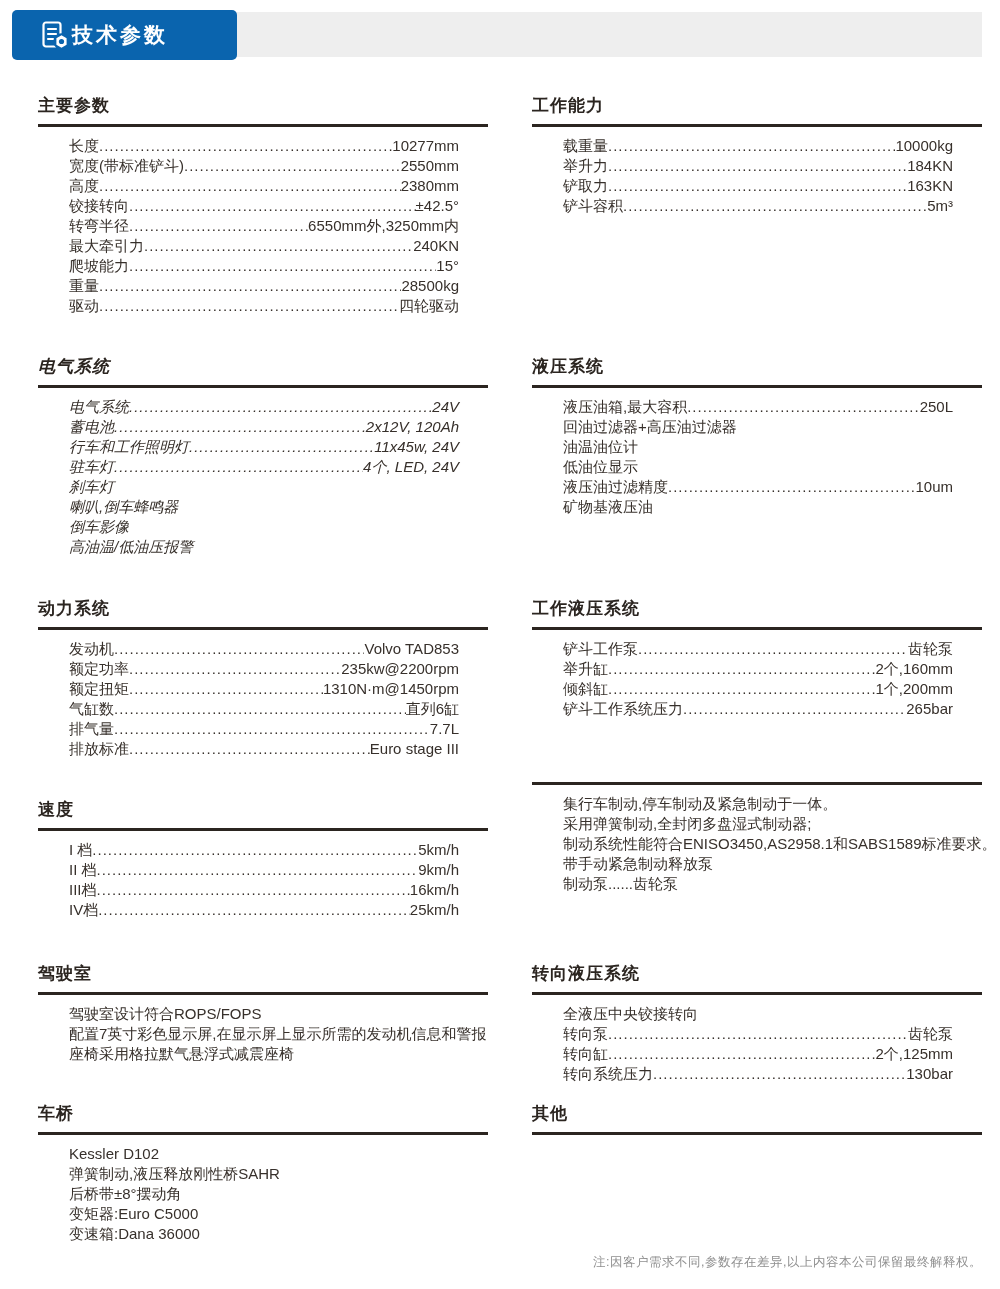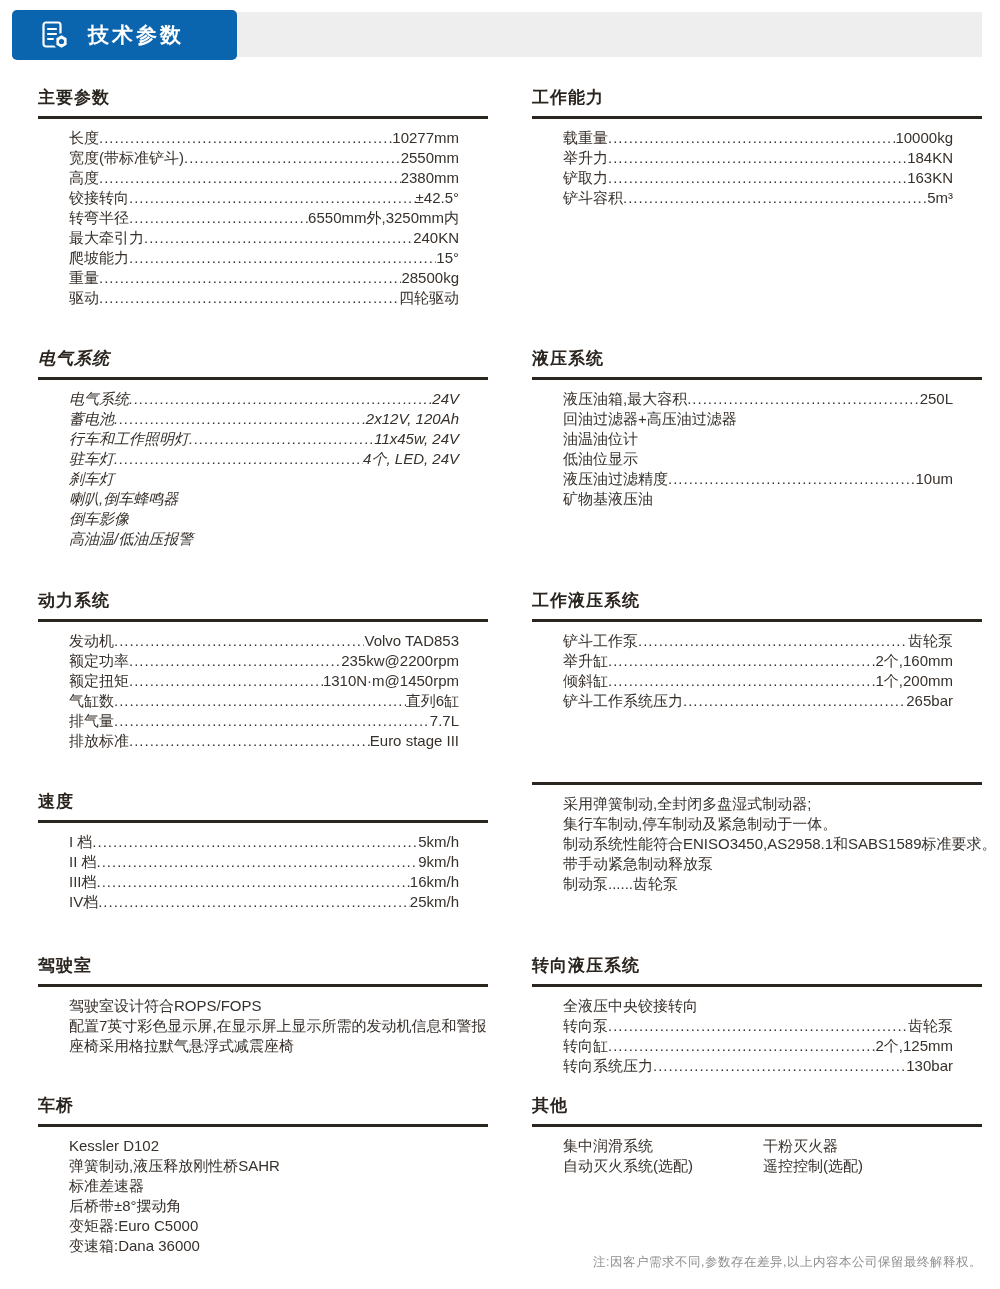--- a/index.html
+++ b/index.html
@@ -8,25 +8,25 @@
     font-family:"Liberation Sans","DejaVu Sans",sans-serif;
     color:#37302b; overflow:hidden;
   }
   
   .band { position:absolute; left:12px; top:12px; width:970px; height:45px; background:#eeeeee; }
   .banner {
     position:absolute; left:12px; top:10px; width:225px; height:50px;
     background:#0a64ae; border-radius:5px; display:flex; align-items:center;
     padding-left:28px; box-sizing:border-box;
   }
-  .banner-title { color:#ffffff; font-size:21px; font-weight:bold; letter-spacing:3px; margin-left:18px; }
+  .banner-title { color:#ffffff; font-size:21px; font-weight:bold; letter-spacing:3px; margin-left:2px; }
   .banner-icon { width:30px; height:30px; display:block; }
   
   .section { position:absolute; width:450px; }
-  .section-title { font-size:17px; font-weight:bold; color:#2b2520; margin:8px 0 7px 0; letter-spacing:1px; }
+  .section-title { font-size:17px; font-weight:bold; color:#2b2520; margin:16px 0 7px 0; letter-spacing:1px; }
   .rule { height:3px; background:#2b2520; margin-bottom:9px; }
   .rows { font-size:15px; padding-right:29px;margin-left:31px; }
   .spec-row { display:flex; align-items:baseline; height:20px; line-height:20px; white-space:nowrap; }
   .spec-label { flex:none; }
   .leader { flex:1 1 auto; overflow:hidden; min-width:6px; letter-spacing:1px; }
   .leader::after { content:"......................................................................................................................................."; }
   .spec-value { flex:none; }
   .plain-row { height:20px; line-height:20px; white-space:nowrap; }
   .pair-row { display:flex; height:20px; line-height:20px; white-space:nowrap; }
   .pair-c1 { width:200px; flex:none; }
@@ -267,22 +267,22 @@
         <div class="spec-row">
           <span class="spec-label">IV档</span>
           <span class="leader"></span>
           <span class="spec-value">25km/h</span>
         </div>
       </div>
     </div>
     <div class="section" style="top: 782px; left: 532px;">
       <div class="rule"></div>
       <div class="rows">
+        <div class="plain-row">集行车制动,停车制动及紧急制动于一体。</div>
         <div class="plain-row">采用弹簧制动,全封闭多盘湿式制动器;</div>
-        <div class="plain-row">集行车制动,停车制动及紧急制动于一体。</div>
         <div class="plain-row">制动系统性能符合ENISO3450,AS2958.1和SABS1589标准要求。</div>
         <div class="plain-row">带手动紧急制动释放泵</div>
         <div class="plain-row">制动泵......齿轮泵</div>
       </div>
     </div>
     <div class="section" style="top: 946px; left: 38px;">
       <h2 class="section-title">驾驶室</h2>
       <div class="rule"></div>
       <div class="rows">
         <div class="plain-row">驾驶室设计符合ROPS/FOPS</div>
@@ -311,35 +311,24 @@
           <span class="spec-value">130bar</span>
         </div>
       </div>
     </div>
     <div class="section" style="top: 1086px; left: 38px;">
       <h2 class="section-title">车桥</h2>
       <div class="rule"></div>
       <div class="rows">
         <div class="plain-row">Kessler D102</div>
         <div class="plain-row">弹簧制动,液压释放刚性桥SAHR</div>
-        <div class="plain-row">标准差速器</div>
         <div class="plain-row">后桥带±8°摆动角</div>
         <div class="plain-row">变矩器:Euro C5000</div>
         <div class="plain-row">变速箱:Dana 36000</div>
       </div>
     </div>
     <div class="section" style="top: 1086px; left: 532px;">
       <h2 class="section-title">其他</h2>
       <div class="rule"></div>
-      <div class="rows">
-        <div class="pair-row">
-          <span class="pair-c1">集中润滑系统</span>
-          <span class="pair-c2">干粉灭火器</span>
-        </div>
-        <div class="pair-row">
-          <span class="pair-c1">自动灭火系统(选配)</span>
-          <span class="pair-c2">遥控控制(选配)</span>
-        </div>
-      </div>
     </div>
   </div>
 
 <div class="footer-note">注:因客户需求不同,参数存在差异,以上内容本公司保留最终解释权。</div>
 
 </body></html>

